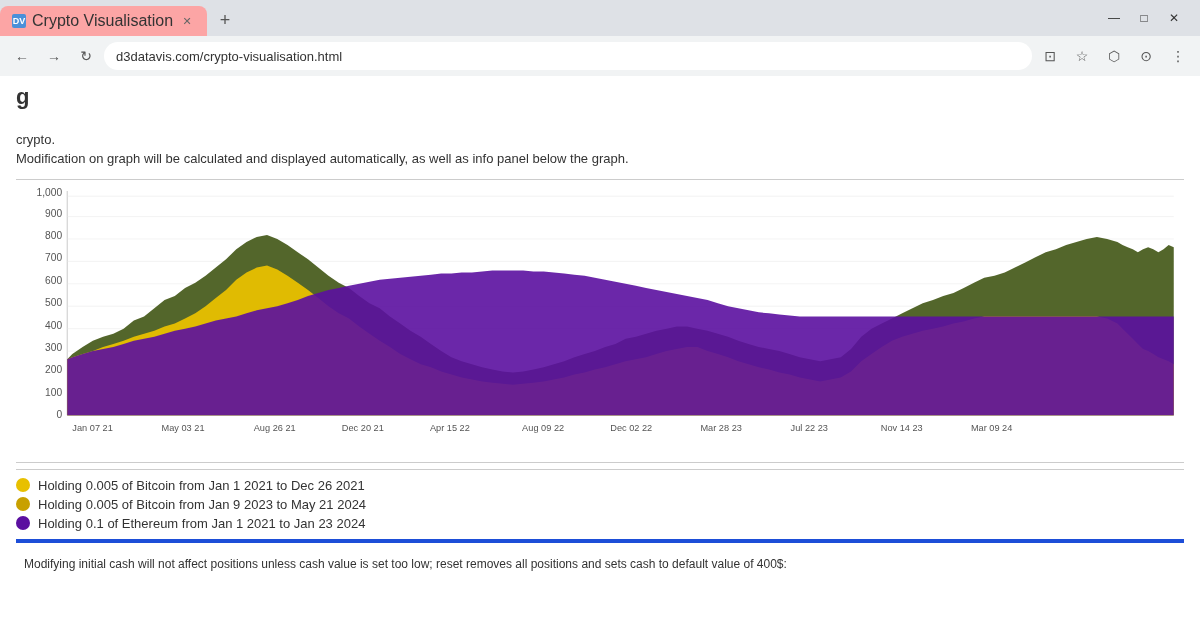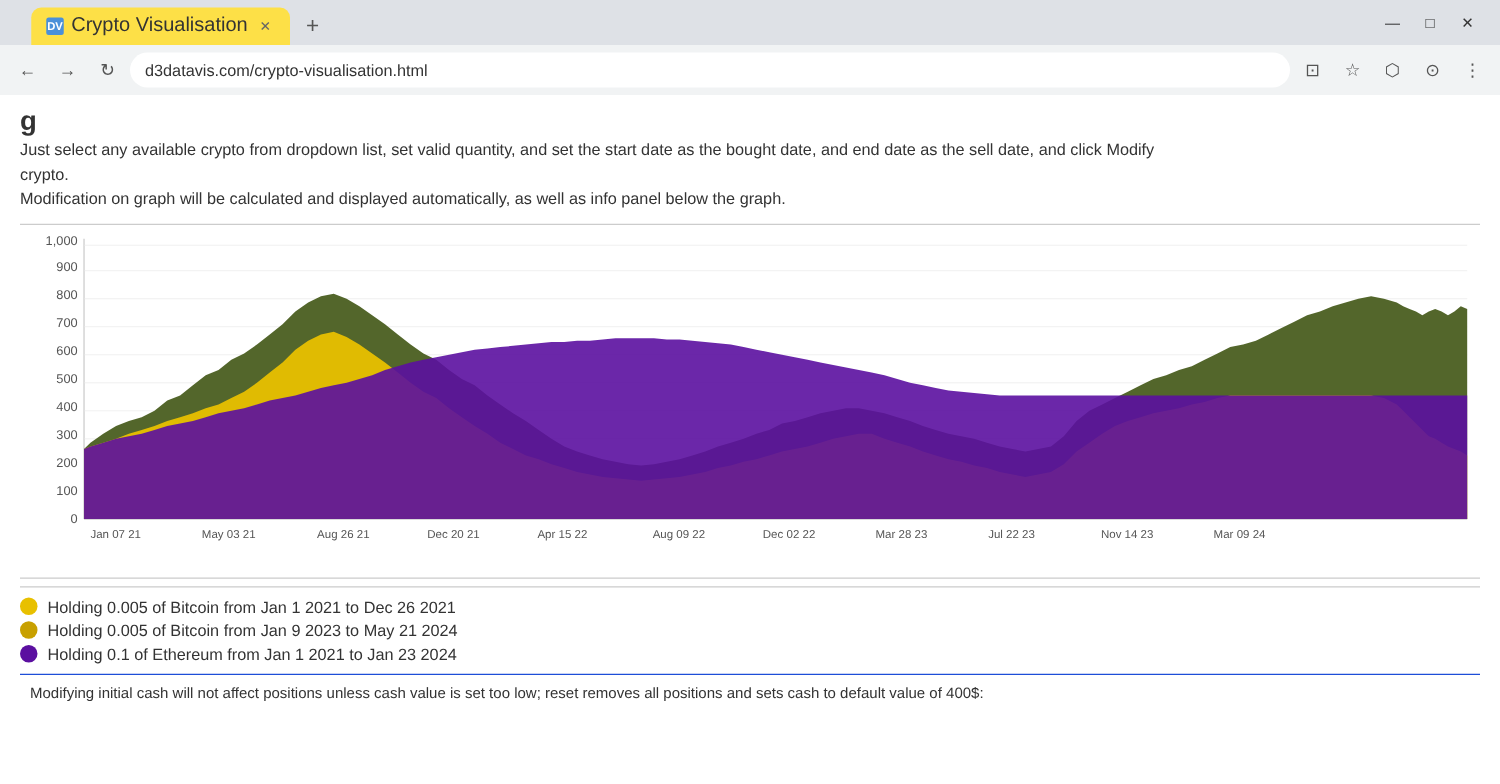--- a/index.html
+++ b/index.html
@@ -14,29 +14,28 @@
     .tab-bar {
       display: flex;
       align-items: flex-end;
       padding: 6px 0 0 0;
       background: #dee1e6;
       height: 36px;
     }
     .tab {
       display: flex;
       align-items: center;
-      background: #fde047;
+      background: #fca5a5;
       border-radius: 8px 8px 0 0;
       padding: 4px 12px;
       font-size: 12px;
       color: #333;
       min-width: 180px;
       height: 30px;
       gap: 6px;
-      margin-left: 25px;
     }
     .tab-favicon {
       width: 14px;
       height: 14px;
       background: #4a90d9;
       border-radius: 2px;
       font-size: 9px;
       color: white;
       display: flex;
       align-items: center;
@@ -197,23 +196,23 @@
     .color-dot {
       width: 14px;
       height: 14px;
       border-radius: 50%;
       flex-shrink: 0;
     }
 
     
     .bottom-bar {
       display: flex;
-      align-items: flex-start;
+      align-items: center;
       background: #fff;
-      border-top: 1px solid #1d4ed8;
+      border-top: 4px solid #1d4ed8;
       min-height: 48px;
       position: relative;
       margin-top: 8px;
     }
     .bottom-text {
       flex: 1;
       font-size: 12px;
       color: #333;
       padding: 6px 8px;
       line-height: 1.4;
@@ -282,21 +281,21 @@
       <div class="toolbar-icon">⊙</div>
       <div class="toolbar-icon">⋮</div>
     </div>
   </div>
 </div>
 
 <div class="page-content">
   <div class="title-partial">g</div>
 
   <div class="page-description">
-    <span>Just select any available crypto from dropdown list, set valid quantity, and set the start date as the bought date, and end date as the sell date, and click Modify</span><br>
+    <br>
     <span>crypto.</span><br>
     <span>Modification on graph will be calculated and displayed automatically, as well as info panel below the graph.</span>
   </div>
 
   <hr class="separator">
 
   <div class="chart-container">
     <svg class="chart-svg" viewBox="0 0 1140 265" preserveAspectRatio="none">
 
       <line x1="50" y1="5" x2="50" y2="225" stroke="#ccc" stroke-width="1"></line>

